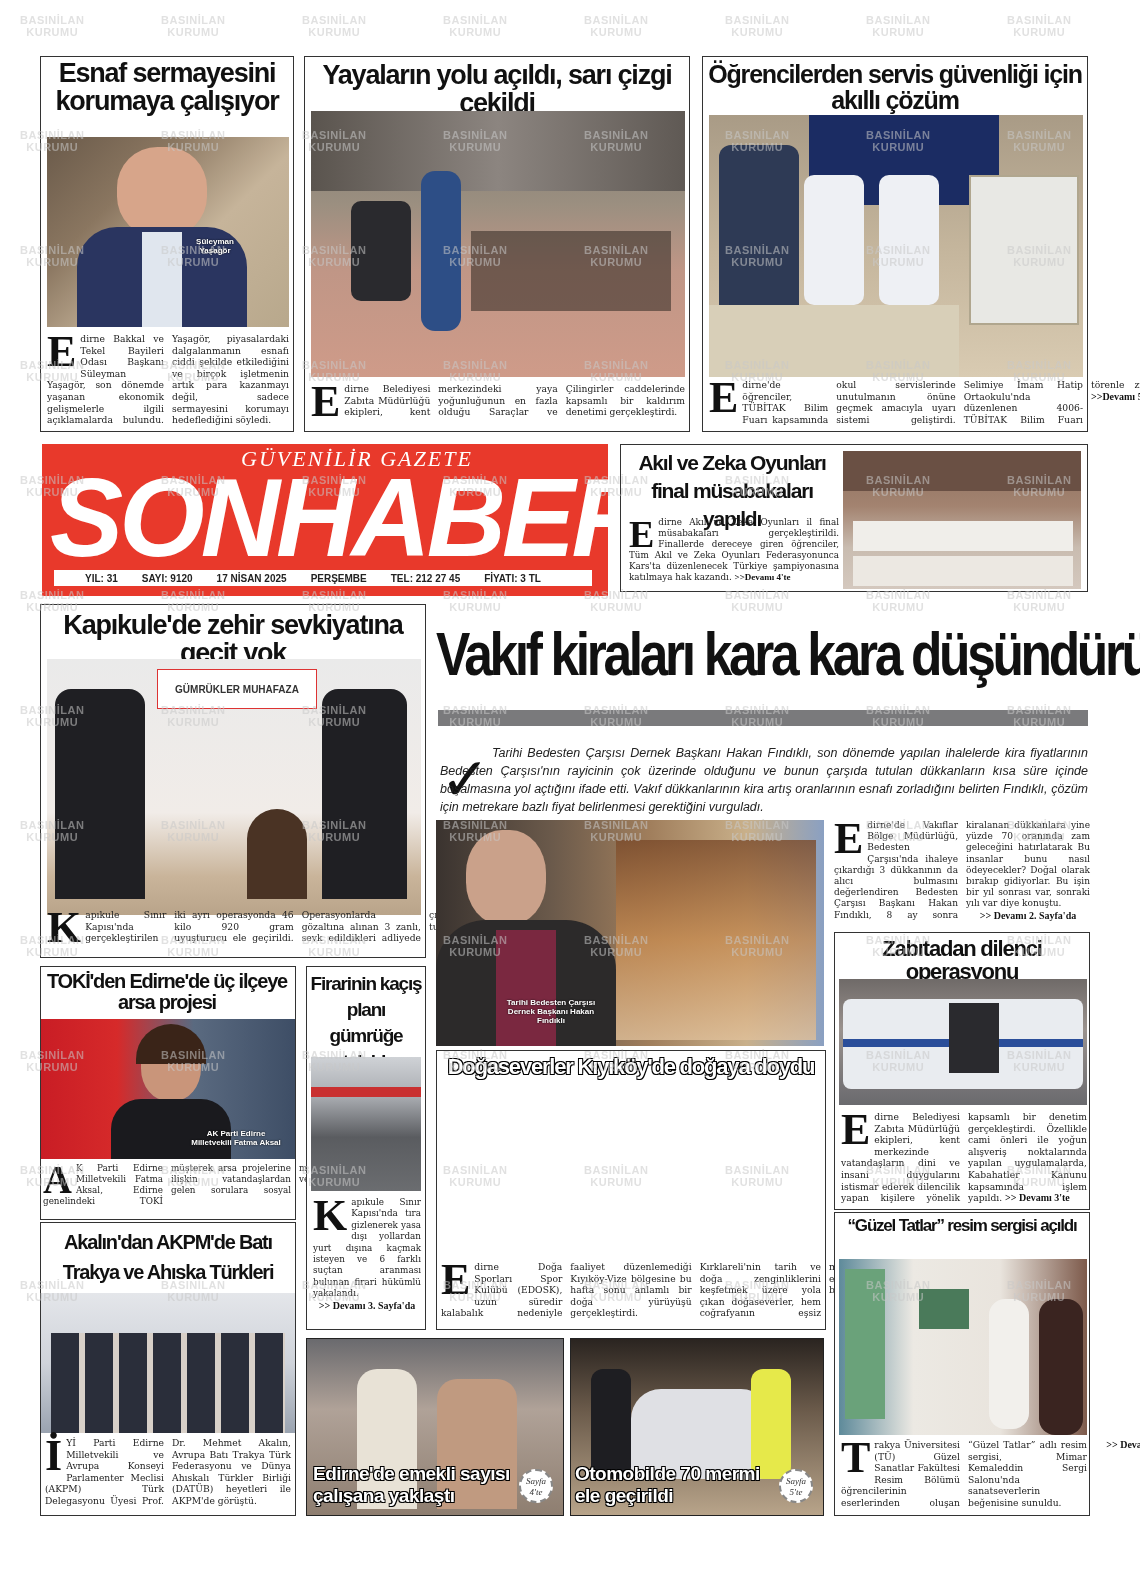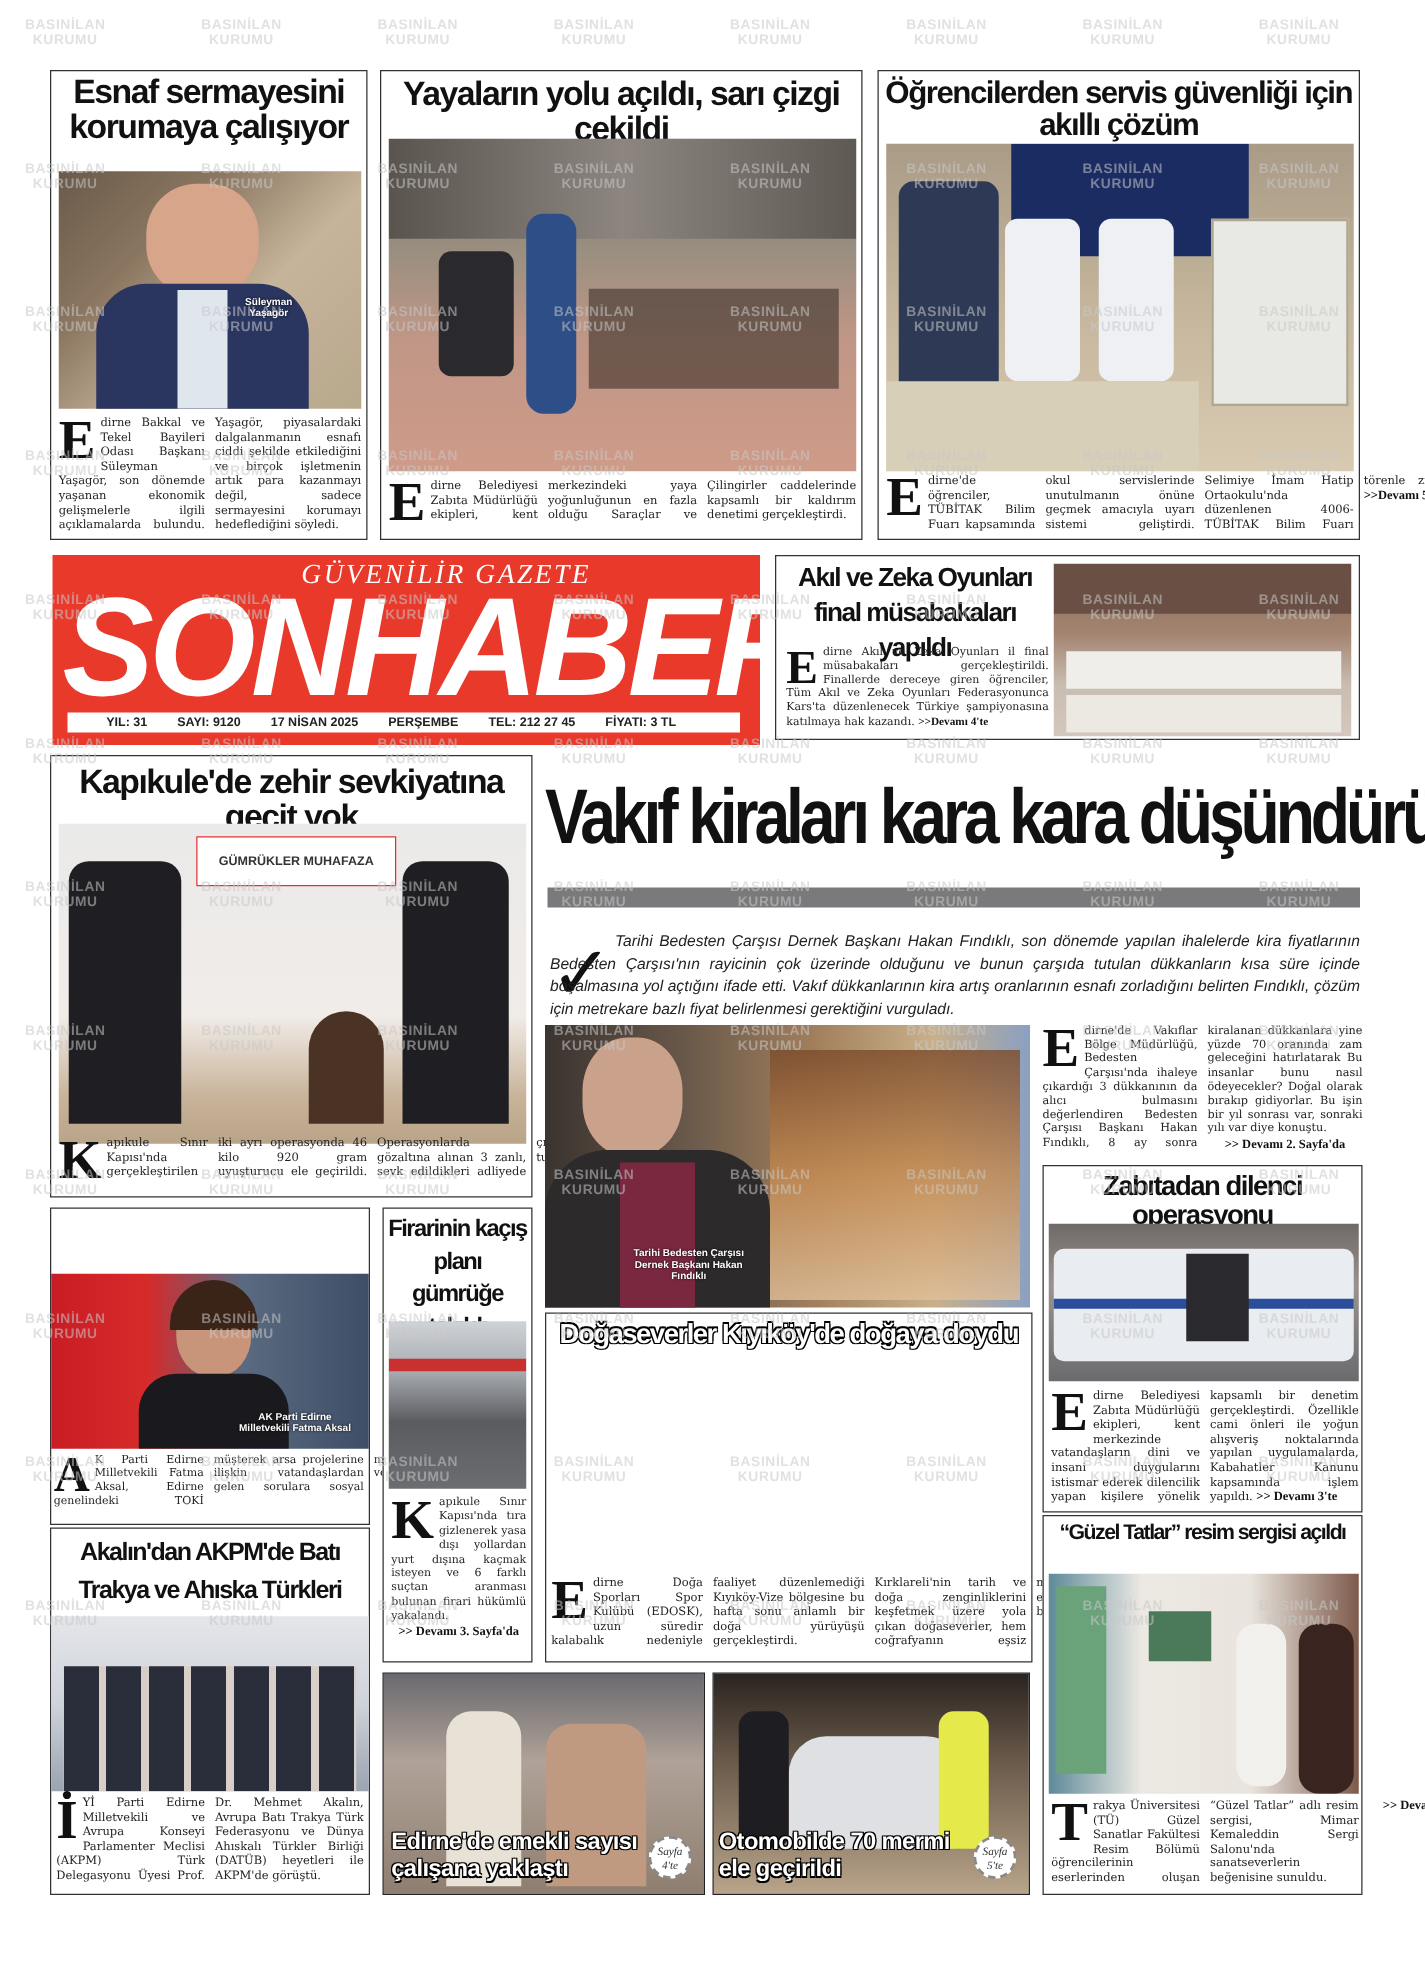--- a/index.html
+++ b/index.html
@@ -122,20 +122,21 @@
   <div class="abs" style="left:60px;top:110px;width:60px;height:120px;background:#7a2840;"></div>
   <div class="abs" style="left:180px;top:20px;width:200px;height:200px;background:linear-gradient(180deg,#7a4a2a,#c58a50,#e0c09a);opacity:0.8;"></div>
   <div class="caption" style="left:60px;top:178px;width:110px;">Tarihi Bedesten Çarşısı Dernek Başkanı Hakan Fındıklı</div>
 </div>
 <div class="body-text cols2" style="left:834px;top:820px;width:256px;height:108px;font-size:9px;line-height:11.2px;">
   <span class="drop">E</span><span>dirne'de Vakıflar Bölge Müdürlüğü, Bedesten Çarşısı'nda ihaleye çıkardığı 3 dükkanının da alıcı bulmasını değerlendiren Bedesten Çarşısı Başkanı Hakan Fındıklı, 8 ay sonra kiralanan dükkanlara yine yüzde 70 oranında zam geleceğini hatırlatarak Bu insanlar bunu nasıl ödeyecekler? Doğal olarak bırakıp gidiyorlar. Bu işin bir yıl sonrası var, sonraki yılı var diye konuştu.</span>
   <span class="more">&gt;&gt; Devamı 2. Sayfa'da</span>
 </div>
 
 <div class="box" style="left:40px;top:966px;width:256px;height:254px;">
+  <div class="hl abs" style="left:-2px;top:4px;width:256px;font-size:20px;">TOKİ'den Edirne'de üç ilçeye arsa projesi</div>
   <div class="photo" style="left:0;top:52px;width:254px;height:140px;background:linear-gradient(90deg,#c91d25 0%,#d62a2a 30%,#5a6a80 60%,#3e4e66 100%);">
     <div class="abs" style="left:100px;top:10px;width:60px;height:72px;border-radius:45%;background:#c9957a;"></div>
     <div class="abs" style="left:95px;top:5px;width:70px;height:40px;border-radius:35px 35px 0 0;background:#3a2418;"></div>
     <div class="abs" style="left:70px;top:80px;width:120px;height:60px;border-radius:30px 30px 0 0;background:#1a1a1e;"></div>
     <div class="caption" style="left:150px;top:110px;width:90px;">AK Parti Edirne Milletvekili Fatma Aksal</div>
   </div>
   <div class="body-text cols2" style="left:2px;top:196px;width:248px;height:54px;font-size:8.8px;line-height:11px;">
     <span class="drop" style="font-size:40px;line-height:30px;">A</span><span>K Parti Edirne Milletvekili Fatma Aksal, Edirne genelindeki TOKİ müşterek arsa projelerine ilişkin vatandaşlardan gelen sorulara sosyal medya üzerinden yanıt verdi.</span>
     <span class="more">&gt;&gt; Devamı 2. Sayfa'da</span>
   </div>

